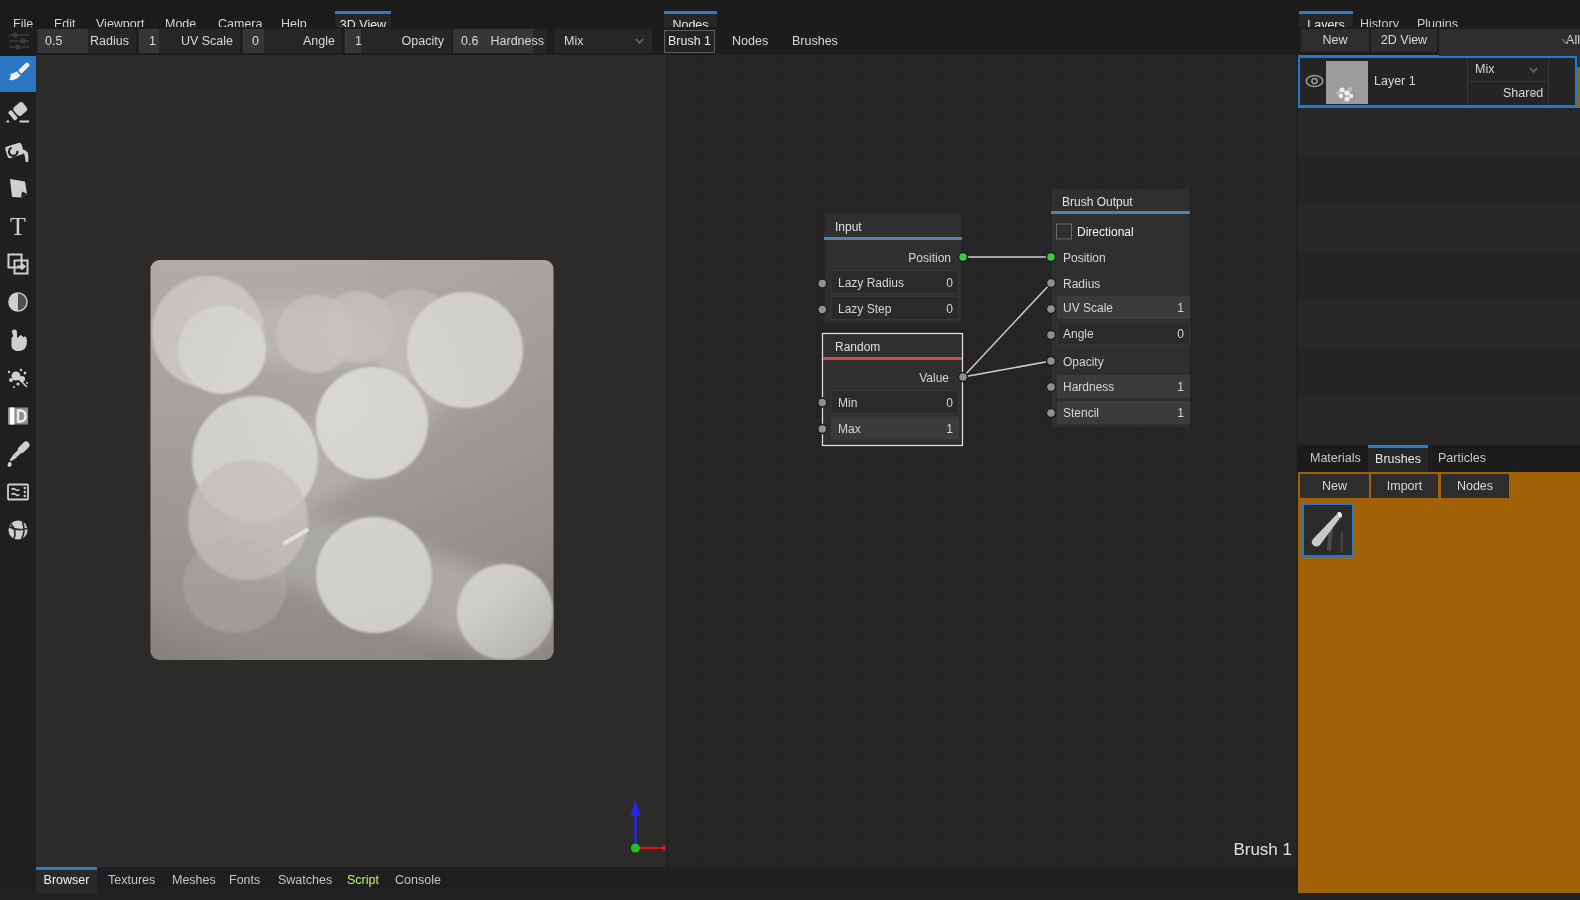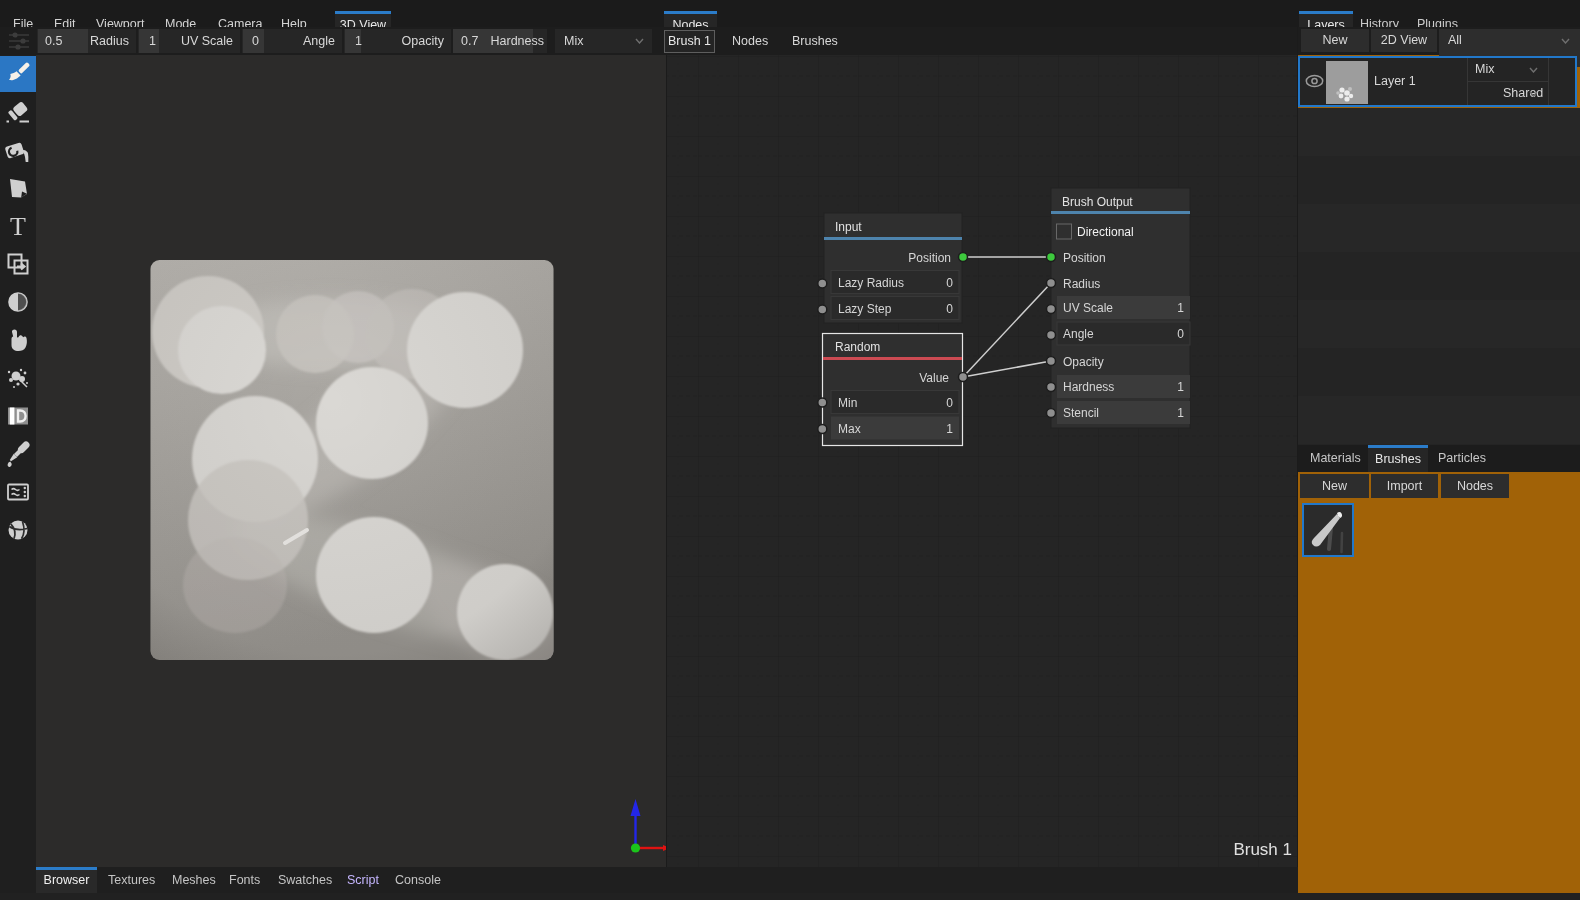--- a/index.html
+++ b/index.html
@@ -57,21 +57,21 @@
     <div class="abs" style="left:10px;top:0;height:24px;line-height:24px;font-size:12.5px;">0</div>
     <div class="abs" style="right:7px;top:0;height:24px;line-height:24px;font-size:12.5px;">Angle</div>
   </div>
   <div class="abs" style="left:344px;top:2px;width:107px;height:24px;background:#262626;">
     <div class="abs" style="left:1px;top:0;width:16px;height:24px;background:#363636;"></div>
     <div class="abs" style="left:11px;top:0;height:24px;line-height:24px;font-size:12.5px;">1</div>
     <div class="abs" style="right:7px;top:0;height:24px;line-height:24px;font-size:12.5px;">Opacity</div>
   </div>
   <div class="abs" style="left:453px;top:2px;width:94px;height:24px;background:#262626;">
     <div class="abs" style="left:0;top:0;width:80px;height:24px;background:#363636;"></div>
-    <div class="abs" style="left:8px;top:0;height:24px;line-height:24px;font-size:12.5px;">0.7</div>
+    <div class="abs" style="left:8px;top:0;height:24px;line-height:24px;font-size:12.5px;">0.6</div>
     <div class="abs" style="right:3px;top:0;height:24px;line-height:24px;font-size:12.5px;">Hardness</div>
   </div>
   <div class="abs" style="left:555px;top:2px;width:97px;height:24px;background:#262626;">
     <div class="abs" style="left:9px;top:0;height:24px;line-height:24px;font-size:12.5px;">Mix</div>
     <svg class="caret" style="left:80px;top:9px;" viewBox="0 0 9 6">
         <path d="M1 1 L4.5 5 L8 1" stroke="#6f6f6f" stroke-width="1.4" fill="none"></path>
       </svg>
   </div>
 </div>
 
@@ -324,21 +324,21 @@
 
     <text x="625" y="800" fill="#e0e0e0" font-size="17" text-anchor="end">Brush 1</text>
   </svg>
 </div>
 
 <div class="abs" id="rightpanel" style="left:1298px;top:27px;width:282px;height:873px;background:#a16207;">
 
   <div class="abs" style="left:0;top:0;width:282px;height:28px;background:#1d1d1d;"></div>
   <div class="btn" style="left:3px;top:2px;width:68px;height:23px;line-height:23px;">New</div>
   <div class="btn" style="left:73px;top:2px;width:66px;height:23px;line-height:23px;">2D View</div>
-  <div class="btn" style="left:141px;top:2px;width:141px;height:38px;line-height:23px;text-align:left;">
+  <div class="btn" style="left:141px;top:2px;width:141px;height:38px;line-height:23px;text-align:right;">
     <span style="padding-left:9px;">All</span>
     <svg class="caret" style="left:122px;top:9px;" viewBox="0 0 9 6">
         <path d="M1 1 L4.5 5 L8 1" stroke="#6f6f6f" stroke-width="1.4" fill="none"></path>
       </svg>
   </div>
 
   <div class="abs" style="left:0;top:29px;width:279px;height:51px;border:2px solid #2278ca;box-sizing:border-box;background:#242424;">
     <svg class="abs" style="left:5px;top:16px;" width="19" height="14" viewBox="0 0 19 14">
       <ellipse cx="9.5" cy="7" rx="8.2" ry="5.6" fill="none" stroke="#9a9a9a" stroke-width="1.5"></ellipse>
       <circle cx="9.5" cy="7" r="2.6" fill="none" stroke="#9a9a9a" stroke-width="1.5"></circle>
@@ -398,17 +398,17 @@
   </div>
 </div>
 
 <div class="abs" id="bottombar" style="left:0;top:867px;width:1298px;height:26px;background:#1f1f1f;">
   <div class="abs" style="left:36px;top:0;width:61px;height:26px;background:#292929;border-top:3px solid #2b7cc9;
        box-sizing:border-box;text-align:center;line-height:21px;font-size:12.5px;color:#f0f0f0;">Browser</div>
   <div class="abs" style="left:108px;top:0;height:26px;line-height:26px;font-size:12.5px;color:#c4c4c4;">Textures</div>
   <div class="abs" style="left:172px;top:0;height:26px;line-height:26px;font-size:12.5px;color:#c4c4c4;">Meshes</div>
   <div class="abs" style="left:229px;top:0;height:26px;line-height:26px;font-size:12.5px;color:#c4c4c4;">Fonts</div>
   <div class="abs" style="left:278px;top:0;height:26px;line-height:26px;font-size:12.5px;color:#c4c4c4;">Swatches</div>
-  <div class="abs" style="left:347px;top:0;height:26px;line-height:26px;font-size:12.5px;color:#c4b5fd;">Script</div>
+  <div class="abs" style="left:347px;top:0;height:26px;line-height:26px;font-size:12.5px;color:#bef264;">Script</div>
   <div class="abs" style="left:395px;top:0;height:26px;line-height:26px;font-size:12.5px;color:#c4c4c4;">Console</div>
   <div class="abs" style="left:456px;top:0;height:26px;line-height:26px;font-size:12.5px;color:#6a6a6a;margin-top:24px;">0.9</div>
 </div>
 <div class="abs" id="statusstrip" style="left:0;top:893px;width:1580px;height:7px;background:#212121;"></div>
 
 </body></html>

